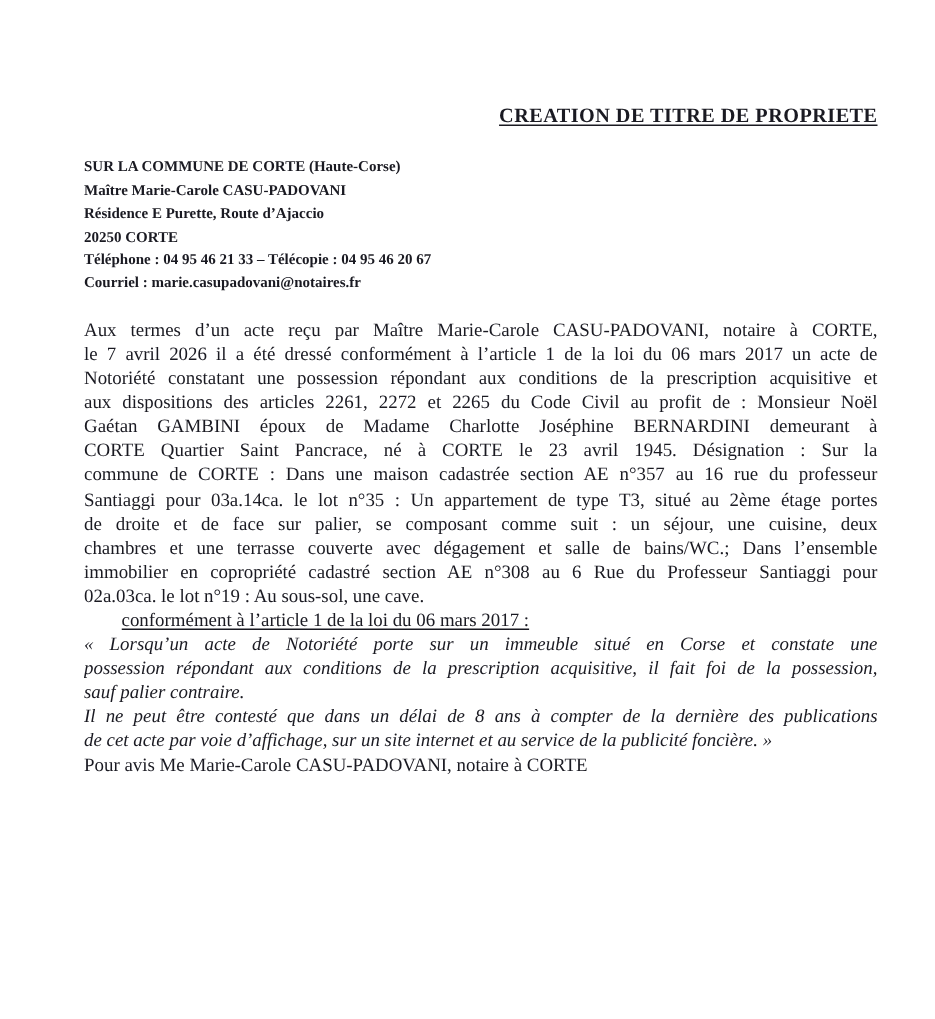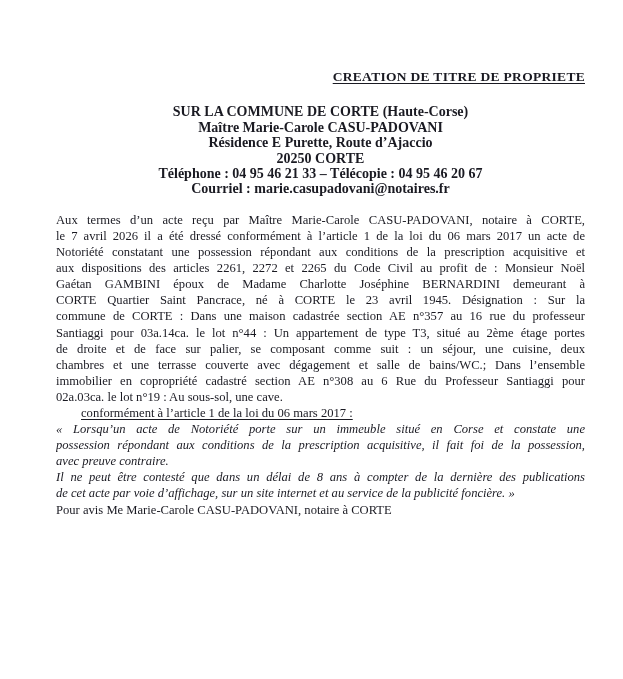--- a/index.html
+++ b/index.html
@@ -19,23 +19,22 @@
     line-height:15.4px;
     text-align:right;
     text-decoration:underline;
     text-underline-offset:2px;
     letter-spacing:0.3px;
     margin-bottom:20px;
   }
 
   .office {
     font-weight:bold;
-    font-size:14px;
+    font-size:10px;
     line-height:15.4px;
-    text-align:center;
     margin-bottom:15px;
   }
 
   .body { font-size:12.6px; line-height:16.1px; }
   .bline { max-height:17px; overflow:hidden; }
   .jl { text-align:justify; text-align-last:justify; }
   .it { font-style:italic; }
   .ul { text-decoration:underline; text-underline-offset:2px;margin-left:25px; }
 </style>
 </head>
@@ -56,31 +55,31 @@
     </div>
 
     <div class="body">
       <div class="bline jl">Aux termes d’un acte reçu par Maître Marie-Carole CASU-PADOVANI, notaire à CORTE,</div>
       <div class="bline jl">le 7 avril 2026 il a été dressé conformément à l’article 1 de la loi du 06 mars 2017 un acte de</div>
       <div class="bline jl">Notoriété constatant une possession répondant aux conditions de la prescription acquisitive et</div>
       <div class="bline jl">aux dispositions des articles 2261, 2272 et 2265 du Code Civil au profit de : Monsieur Noël</div>
       <div class="bline jl">Gaétan GAMBINI époux de Madame Charlotte Joséphine BERNARDINI demeurant à</div>
       <div class="bline jl">CORTE Quartier Saint Pancrace, né à CORTE le 23 avril 1945. Désignation : Sur la</div>
       <div class="bline jl">commune de CORTE : Dans une maison cadastrée section AE n°357 au 16 rue du professeur</div>
-      <div class="bline jl">Santiaggi pour 03a.14ca. le lot n°44 : Un appartement de type T3, situé au 2ème étage portes</div>
+      <div class="bline jl">Santiaggi pour 03a.14ca. le lot n°35 : Un appartement de type T3, situé au 2ème étage portes</div>
       <div class="bline jl">de droite et de face sur palier, se composant comme suit : un séjour, une cuisine, deux</div>
       <div class="bline jl">chambres et une terrasse couverte avec dégagement et salle de bains/WC.; Dans l’ensemble</div>
       <div class="bline jl">immobilier en copropriété cadastré section AE n°308 au 6 Rue du Professeur Santiaggi pour</div>
       <div class="bline">02a.03ca. le lot n°19 : Au sous-sol, une cave.</div>
 
       <div class="bline ul">conformément à l’article 1 de la loi du 06 mars 2017 :</div>
 
       <div class="bline it jl">« Lorsqu’un acte de Notoriété porte sur un immeuble situé en Corse et constate une</div>
       <div class="bline it jl">possession répondant aux conditions de la prescription acquisitive, il fait foi de la possession,</div>
-      <div class="bline it">avec preuve contraire.</div>
+      <div class="bline it">sauf palier contraire.</div>
 
       <div class="bline it jl">Il ne peut être contesté que dans un délai de 8 ans à compter de la dernière des publications</div>
       <div class="bline it">de cet acte par voie d’affichage, sur un site internet et au service de la publicité foncière. »</div>
 
       <div class="bline">Pour avis Me Marie-Carole CASU-PADOVANI, notaire à CORTE</div>
     </div>
 
   </div>
 </div>
 

